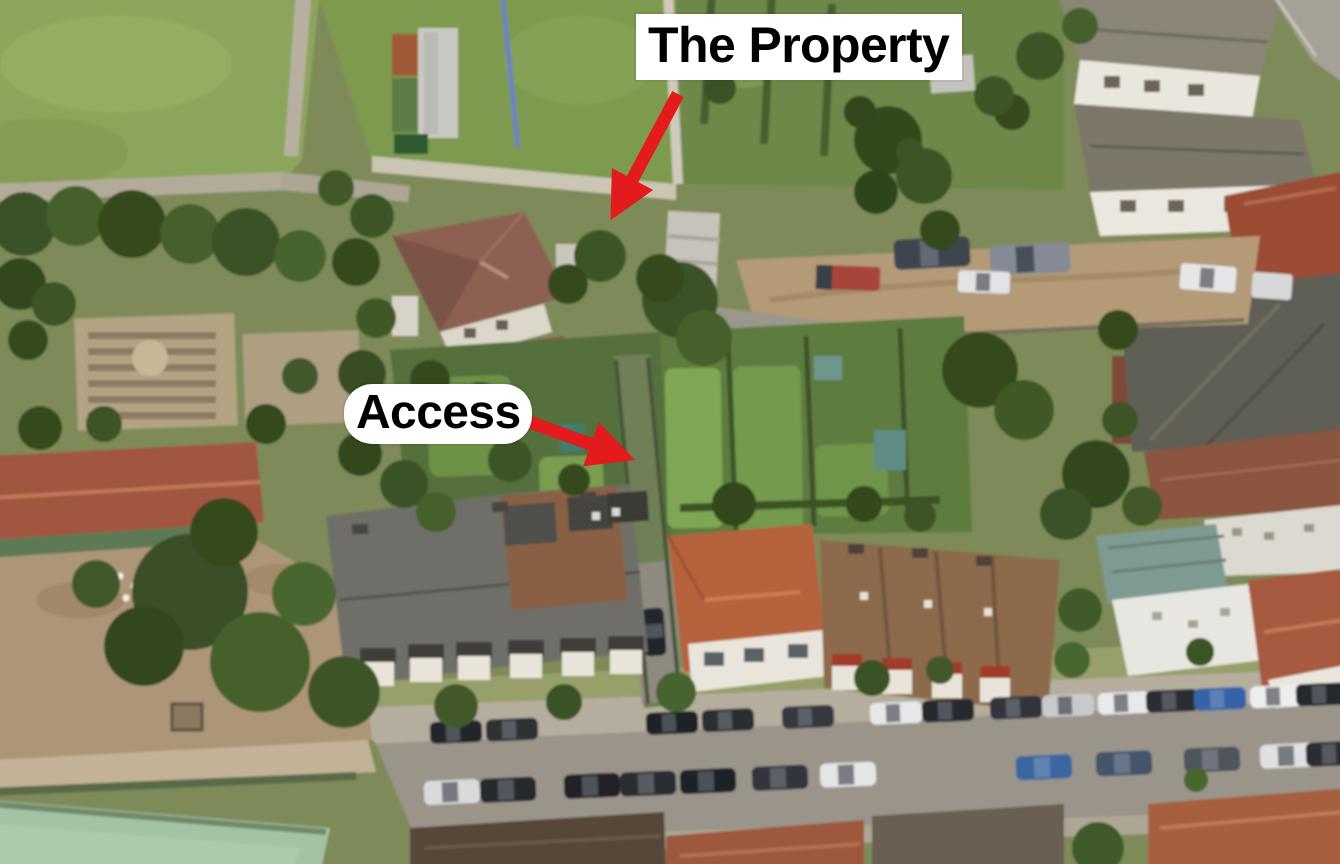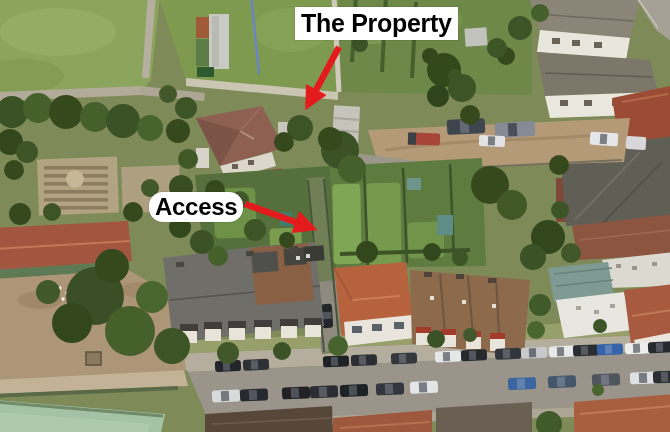--- a/index.html
+++ b/index.html
@@ -7,20 +7,21 @@
     position:relative; width:670px; height:432px; overflow:hidden;
     font-family:"Liberation Sans", sans-serif;
   }
   .stage svg { position:absolute; left:0; top:0; width:670px; height:432px; display:block; }
   .map-label {
     position:absolute; z-index:3;
     background:#ffffff; color:#000000;
     font-weight:bold; white-space:nowrap;
     letter-spacing:-0.3px; line-height:1.05;
     box-shadow:0 0 0 1px rgba(0,0,0,0.06);
+    margin-left:23px;
   }
   #property-label { left:295px; top:7px;  font-size:25px; padding:3px 6px 4px 6px; }
   #access-label   { left:149px; top:192px; font-size:24px; padding:2px 6px 3px 6px;border-radius:14px; }
   .glassD { fill:rgba(16,22,30,0.5); }
   .glassL { fill:rgba(198,208,220,0.28); }
 </style>
 </head>
 <body>
 
 <div class="stage">

